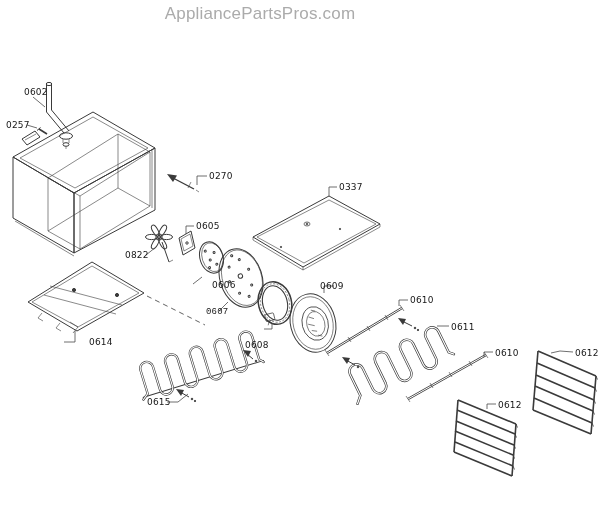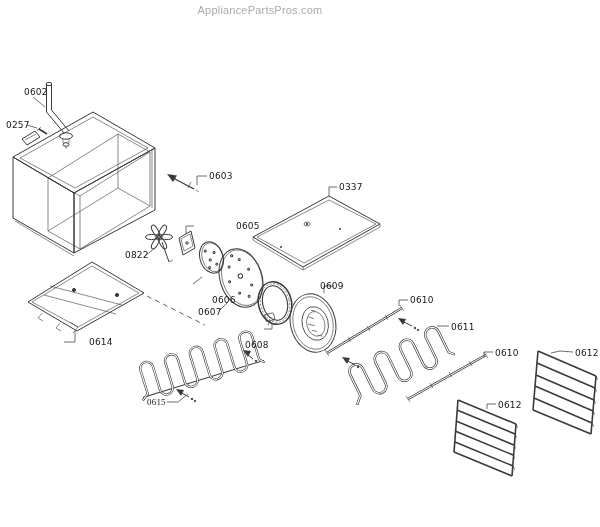--- a/index.html
+++ b/index.html
@@ -1,19 +1,19 @@
 <!DOCTYPE html>
 <html><head>
 <meta charset="utf-8">
 <style>
   html,body{margin:0;padding:0;background:#fff;}
   .stage{position:relative;width:600px;height:527px;background:#fff;overflow:hidden;
          font-family:"Liberation Sans",sans-serif;}
   .watermark{position:absolute;top:4px;left:110px;width:300px;text-align:center;
-             font-size:11px;letter-spacing:.2px;color:#ababab;}
+             font-size:17px;letter-spacing:.2px;color:#ababab;}
   svg.diagram{position:absolute;left:0;top:0;}
   .part-label{position:absolute;font:9px "DejaVu Sans",sans-serif;color:#161616;
               letter-spacing:.2px;white-space:nowrap;}
   .leader{fill:none;stroke:#4a4a4a;stroke-width:.8;}
   .ln{fill:none;stroke:#3a3a3a;stroke-width:1;}
   .thin{stroke-width:.6;}
   .tube-o{fill:none;stroke:#3a3a3a;stroke-width:3.2;stroke-linecap:round;}
   .tube-i{fill:none;stroke:#ffffff;stroke-width:1.5;stroke-linecap:round;}
   .arrowhead{fill:#3a3a3a;stroke:none;}
 </style>
@@ -246,29 +246,29 @@
         <polyline points="496,404 487,404 487,409" class="leader"></polyline>
         <polyline points="337,187 329,187 329,196" class="leader"></polyline>
         <polyline points="64,342 75,342 75,331" class="leader"></polyline>
         <polyline points="167,402 178,402 188,394" class="leader"></polyline>
       </g>
   </svg>
 
   <div id="labels">
       <div class="part-label" style="left: 6px; top: 120px;">0257</div>
       <div class="part-label" style="left: 24px; top: 87px;">0602</div>
-      <div class="part-label" style="left: 209px; top: 171px;">0603</div>
+      <div class="part-label" style="left: 209px; top: 171px;">0270</div>
       <div class="part-label" style="left: 125px; top: 250px;">0822</div>
-      <div class="part-label" style="left: 196px; top: 221px; margin-left: 40px;">0605</div>
-      <div class="part-label" style="left: 172px; top: 295px; padding-left: 40px;">0606</div>
-      <div class="part-label" style="left: 198px; top: 307px;">0607</div>
+      <div class="part-label" style="left: 196px; top: 221px;">0605</div>
+      <div class="part-label" style="left: 172px; top: 280px; padding-left: 40px;">0606</div>
+      <div class="part-label" style="left: 206px; top: 307px; font-family: Liberation Mono, monospace;">0607</div>
       <div class="part-label" style="left: 245px; top: 340px;">0608</div>
       <div class="part-label" style="left: 320px; top: 281px;">0609</div>
       <div class="part-label" style="left: 410px; top: 295px;">0610</div>
       <div class="part-label" style="left: 451px; top: 322px;">0611</div>
       <div class="part-label" style="left: 495px; top: 348px;">0610</div>
       <div class="part-label" style="left: 575px; top: 348px;">0612</div>
       <div class="part-label" style="left: 498px; top: 400px;">0612</div>
       <div class="part-label" style="left: 339px; top: 182px;">0337</div>
       <div class="part-label" style="left: 45px; top: 337px; padding-left: 44px;">0614</div>
-      <div class="part-label" style="left: 147px; top: 397px; font-family: Liberation Serif, serif;">0615</div>
+      <div class="part-label" style="left: 147px; top: 397px;">0615</div>
     </div>
 </div>
 
 </body></html>

